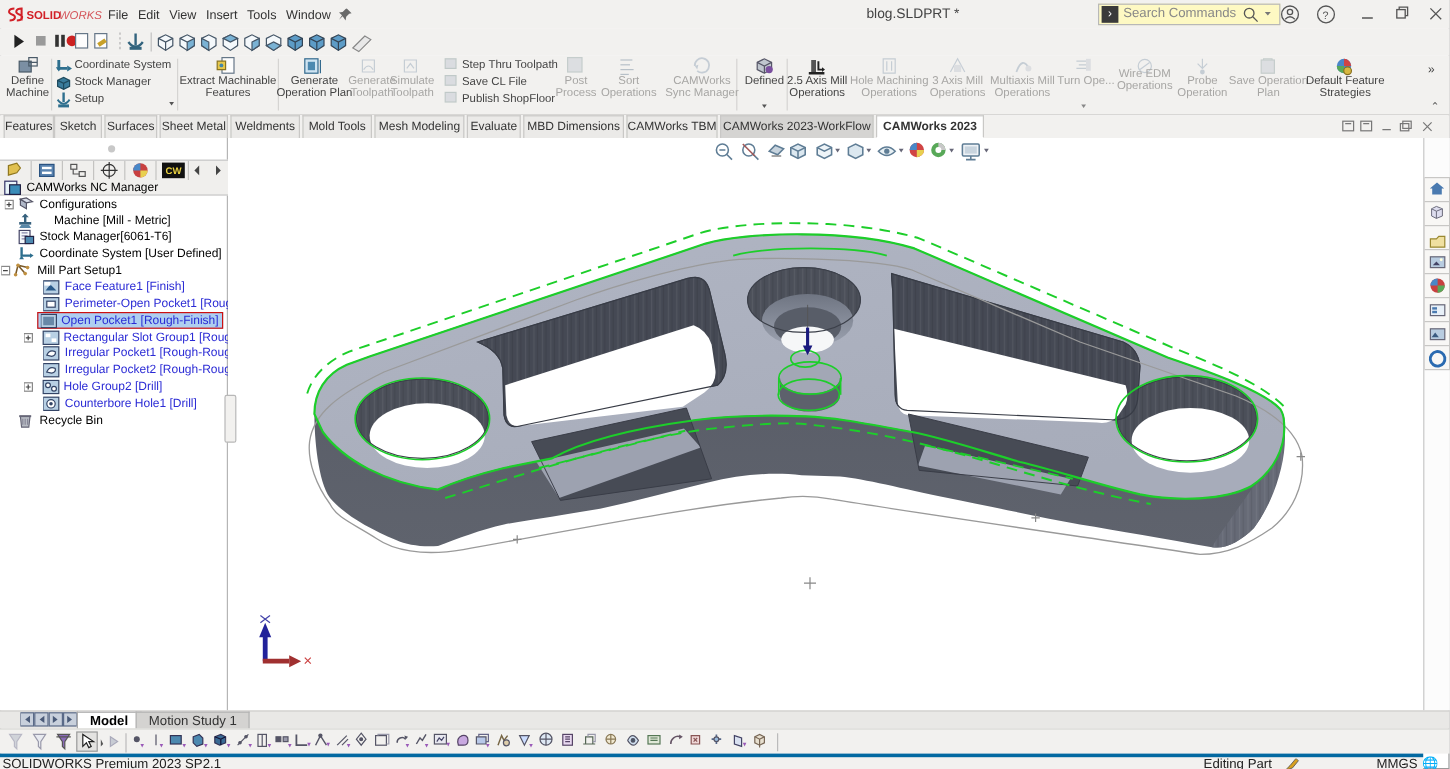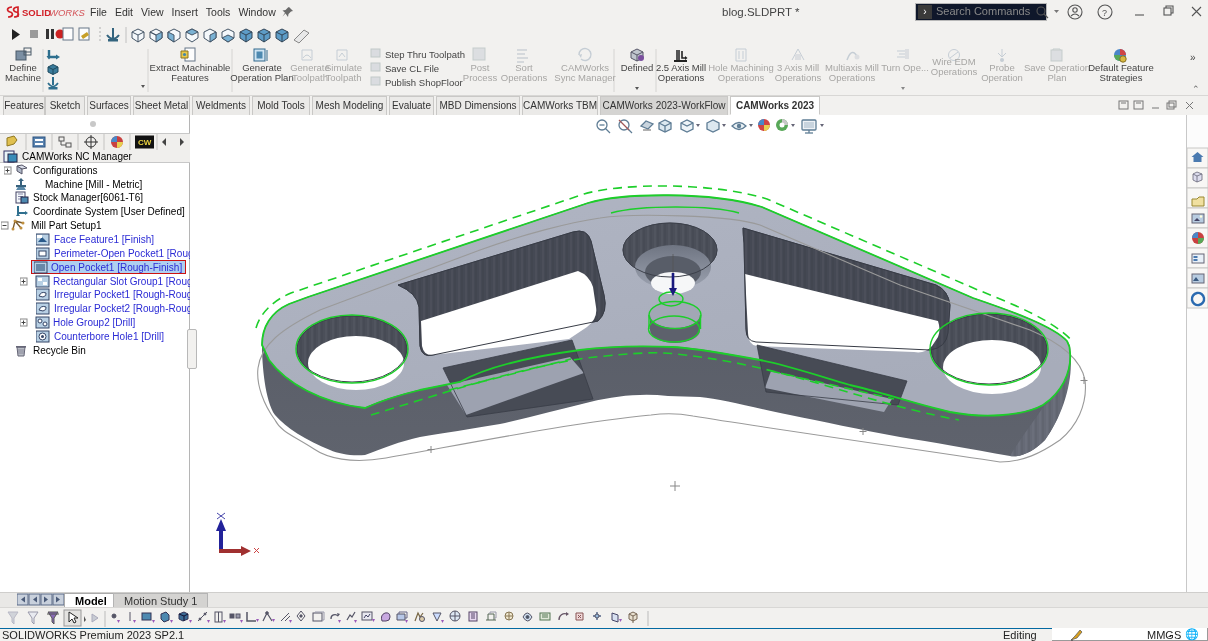--- a/index.html
+++ b/index.html
@@ -4,21 +4,21 @@
 <style>
 * { margin:0; padding:0; box-sizing:border-box; }
 html,body { width:1208px; height:641px; overflow:hidden; font-family:"Liberation Sans", sans-serif; }
 #app { position:absolute; top:0; left:0; width:1208px; height:641px; background:#ffffff; outline:1px solid #9a9a9a; outline-offset:-1px; }
 
 #titlebar { position:absolute; top:0; left:0; width:1208px; height:24px; background:#f2f1ef; }
 #logo { position:absolute; left:5px; top:4px; }
 #menus { position:absolute; left:88px; top:6px; font-size:10.5px; color:#333; }
 #menus span { margin-right:4px; padding:0 2px; }
 #doctitle { position:absolute; left:722px; top:6px; font-size:11.5px; color:#444; }
-#searchbox { position:absolute; left:915px; top:3px; width:132px; height:18px; background:#0f172a; border:1px solid #b8b8b8; font-size:11px; color:#888; }
+#searchbox { position:absolute; left:915px; top:3px; width:152px; height:18px; background:#fef9c3; border:1px solid #b8b8b8; font-size:11px; color:#888; }
 
 #toolbar2 { position:absolute; top:24px; left:0; width:1208px; height:22px; background:#f2f1ef; }
 
 #ribbon { position:absolute; top:46px; left:0; width:1208px; height:50px; background:#f2f1ef; border-bottom:1px solid #d8d7d5; }
 .rbtn { position:absolute; top:2px; text-align:center; font-size:9.5px; color:#444; line-height:9.5px; }
 .gray { color:#a7a6a4; }
 .rstack { position:absolute; font-size:9.5px; color:#444; }
 .rstack div { height:14px; line-height:14px; white-space:nowrap; }
 
 #tabbar { position:absolute; top:96px; left:0; width:1208px; height:19px; background:#f2f1ef; }
@@ -34,21 +34,21 @@
 .ti .lbl { vertical-align:top; }
 .blue { color:#2b2bd5; }
 .lbl { font-size:10px; }
 #splitter { position:absolute; left:187px; top:329px; width:10px; height:40px; background:#f2f1ef; border:1px solid #b8b8b8; border-radius:2px; }
 #viewport { position:absolute; top:0; left:191px; width:995px; height:477px; background:#ffffff; overflow:hidden; }
 #rpanel { position:absolute; top:0; left:1186px; width:22px; height:477px; background:#fcfcfc; border-left:1px solid #c8c8c8; }
 
 #modelbar { position:absolute; top:592px; left:0; width:1208px; height:15px; background:#e9e8e6; border-top:1px solid #cfcecc; }
 .mtab { position:absolute; top:0; height:15px; line-height:14px; font-size:11px; padding:0 10px; }
 #toolbar3 { position:absolute; top:607px; left:0; width:1208px; height:21px; background:#f2f1ef; border-top:1px solid #d8d7d5; }
-#statusbar { position:absolute; top:628px; left:0; width:1052px; height:13px; background:#f2f1ef; border-top:1px solid #0369a1; font-size:11px; color:#222; }
+#statusbar { position:absolute; top:628px; left:0; width:1186px; height:13px; background:#f2f1ef; border-top:3px solid #0369a1; font-size:11px; color:#222; }
 </style>
 </head>
 <body>
 <div id="app">
 
   <div id="titlebar">
     <svg id="logo" width="80" height="16" viewBox="0 0 80 16">
       <g stroke="#d22027" stroke-width="1.7" fill="none">
         <path d="M3,13 C8,13 9,9 5,8 C1,7 2,3 7,3"></path>
         <path d="M9,13 C14,13 15,9 11,8 C7,7 8,3 13,3 L13,13"></path>
@@ -269,20 +269,25 @@
           <circle cx="7" cy="7" r="6" fill="#4a86c8"></circle>
           <path d="M7 1 a6 6 0 0 1 6 6 l-6 0 Z" fill="#d04444"></path>
           <path d="M1 7 a6 6 0 0 0 6 6 l0 -6 Z" fill="#58a858"></path>
           <circle cx="10" cy="11" r="3.2" fill="#d8b840" stroke="#887020"></circle>
         </g>
 
       <text x="1190" y="15" font-size="10" fill="#444" font-family="Liberation Sans">»</text>
       <text x="1192" y="46" font-size="9" fill="#666" font-family="Liberation Sans">⌃</text>
     </svg>
     <div class="rbtn" style="left:1px;width:44px;top:17px;">Define<br>Machine</div>
+    <div class="rstack" style="left:62px;top:2px;">
+        <div>Coordinate System</div>
+        <div>Stock Manager</div>
+        <div>Setup</div>
+      </div>
     <div class="rbtn" style="left:149px;width:82px;top:17px;">Extract Machinable<br>Features</div>
     <div class="rbtn" style="left:222px;width:80px;top:17px;">Generate<br>Operation Plan</div>
     <div class="rbtn gray" style="left:288px;width:44px;top:17px;">Generate<br>Toolpath</div>
     <div class="rbtn gray" style="left:321px;width:45px;top:17px;">Simulate<br>Toolpath</div>
     <div class="rstack gray" style="left:385px;top:2px;">
         <div>Step Thru Toolpath</div>
         <div>Save CL File</div>
         <div>Publish ShopFloor</div>
       </div>
     <div class="rbtn gray" style="left:455px;width:50px;top:17px;">Post<br>Process</div>

